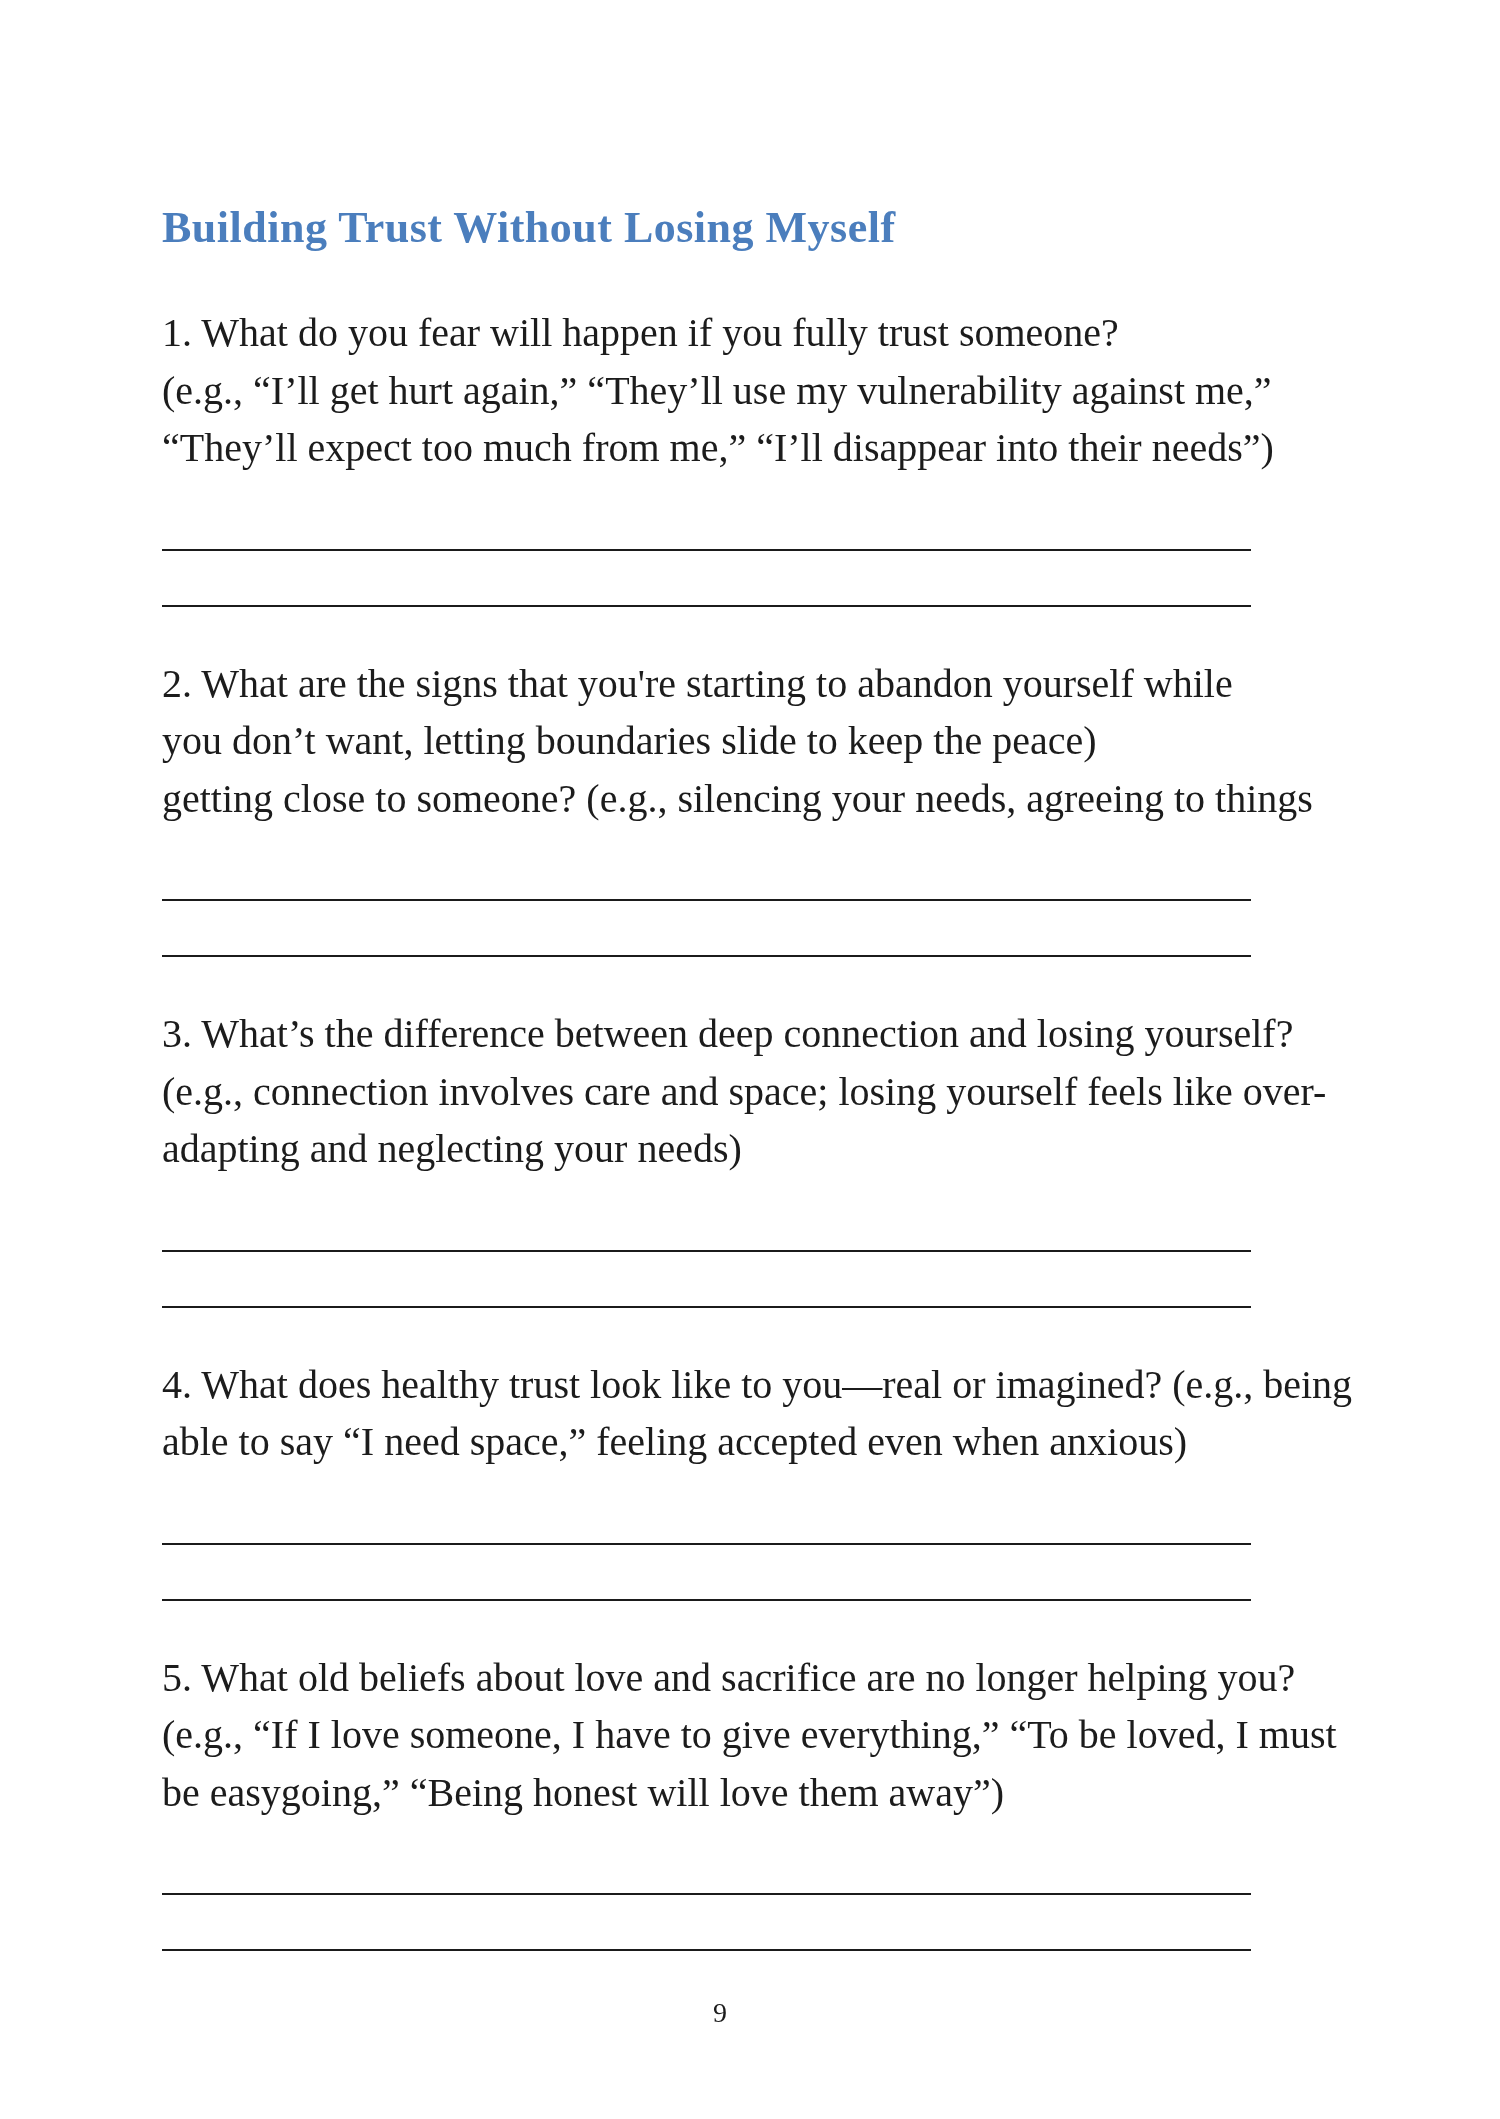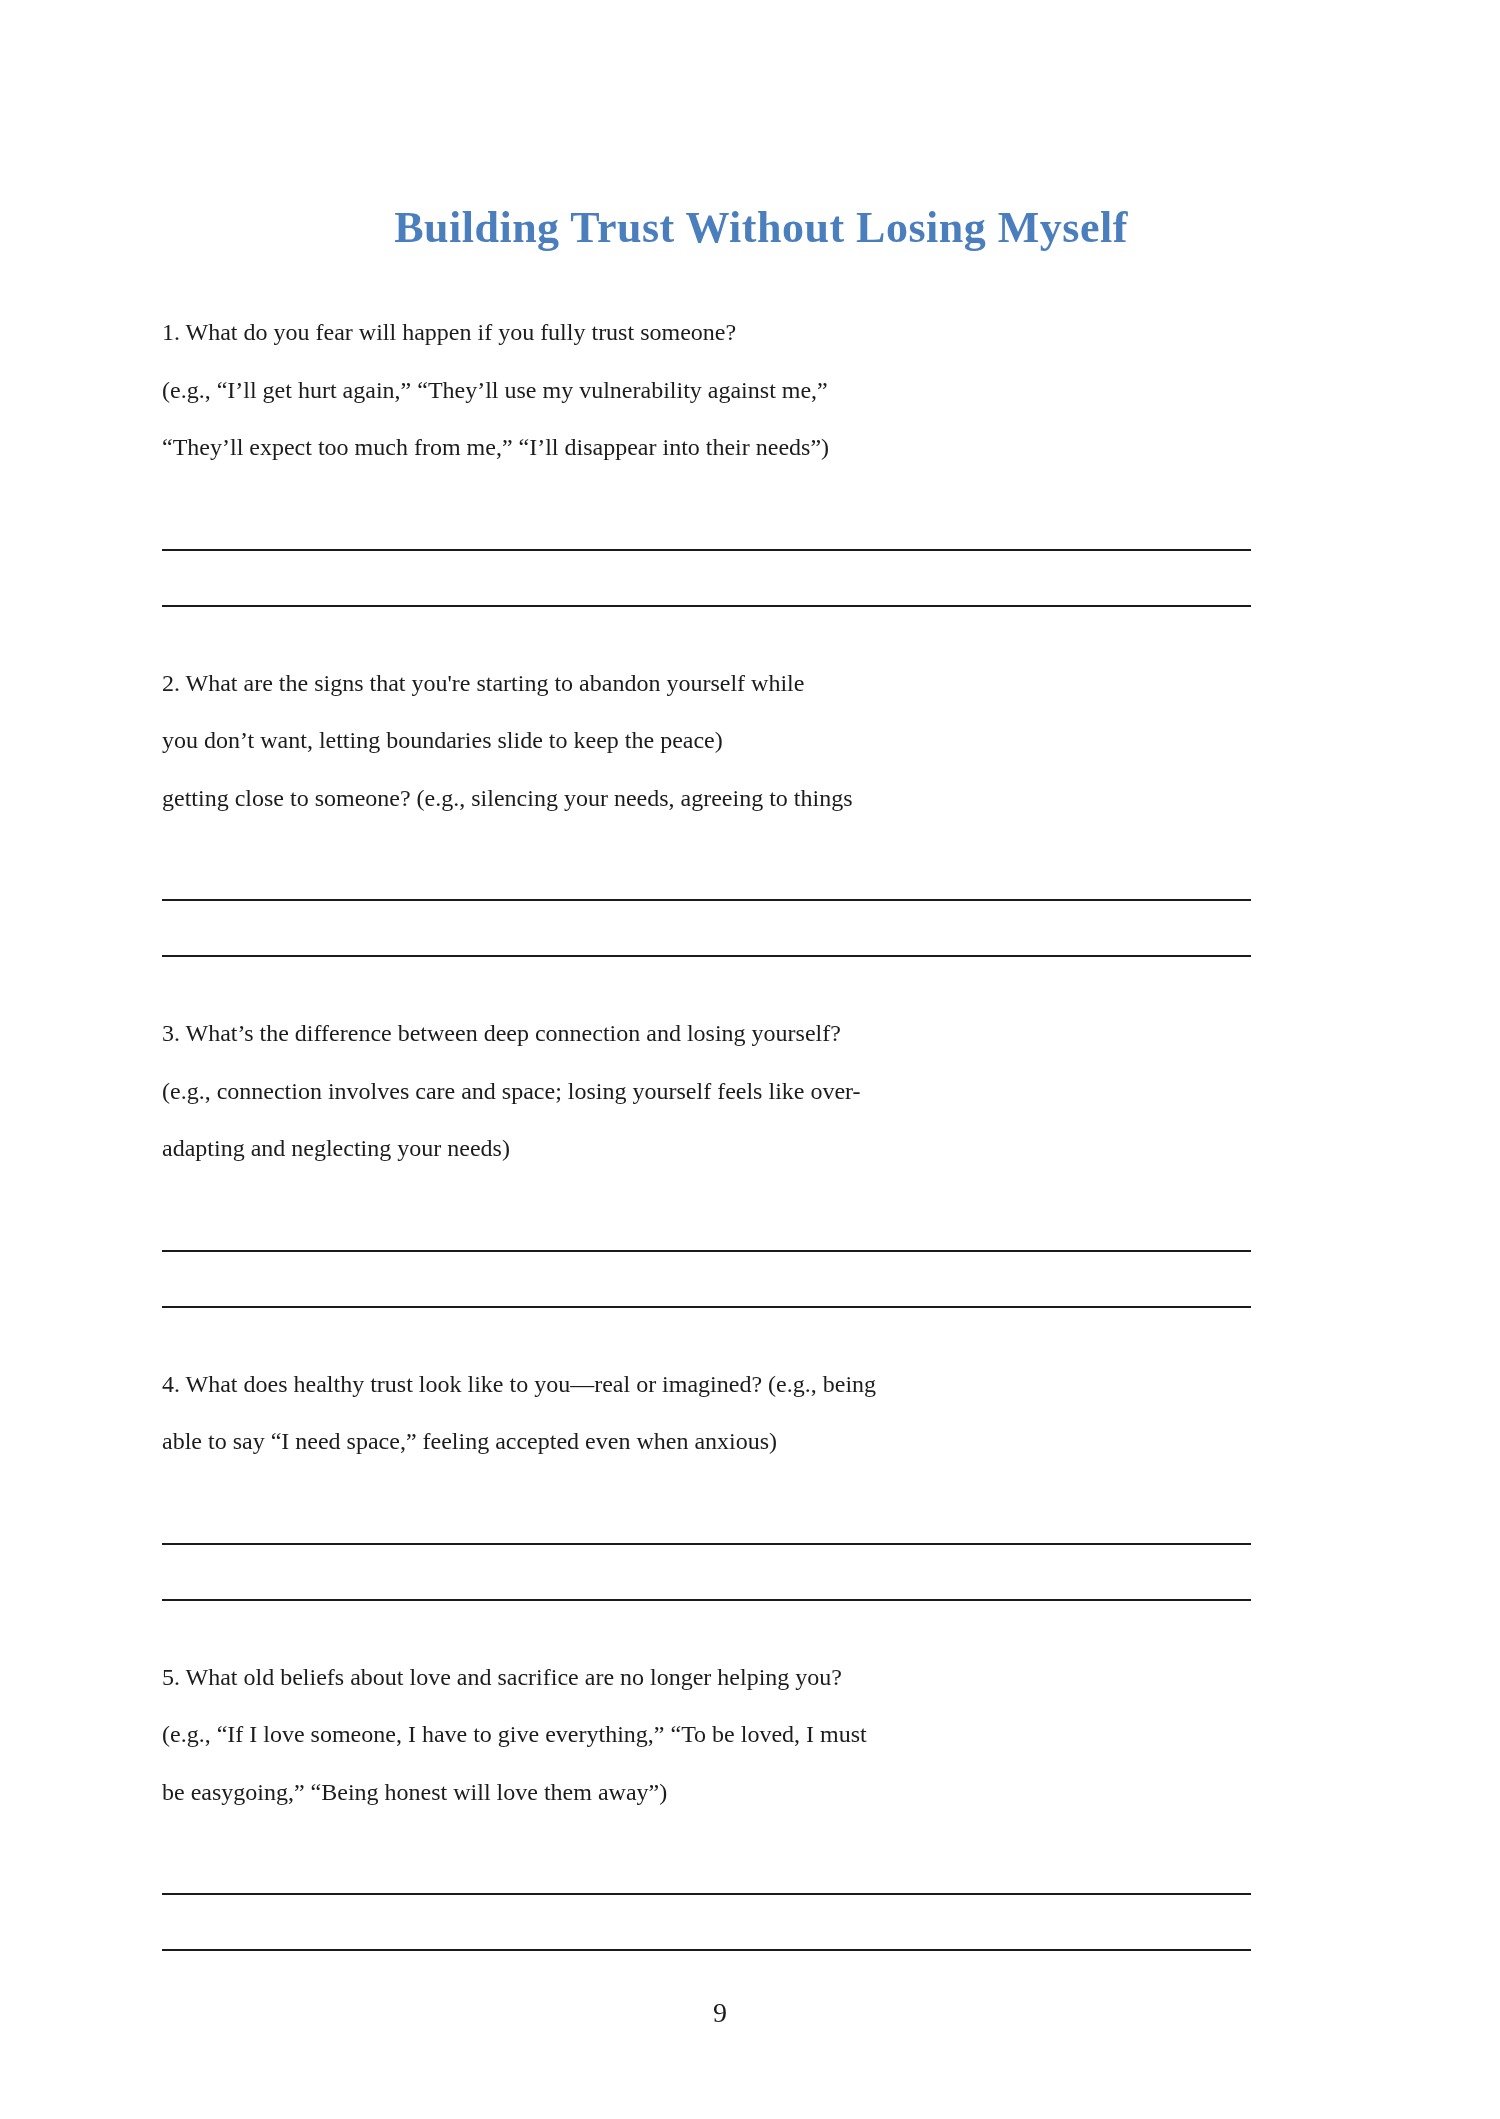--- a/index.html
+++ b/index.html
@@ -20,27 +20,26 @@
     position: absolute;
     left: 162px;
     top: 0;
     width: 1198px;
   }
   .title {
     margin: 199px 0 0 0;
     font-size: 44px;
     font-weight: bold;
     line-height: 57px;
-    text-align: center;
     letter-spacing: 0.5px;
     color: #4b7ebd;
   }
   .question {
     margin-top: 48px;
-    font-size: 24px;
+    font-size: 40px;
     line-height: 57.5px;
     color: #1c1c1c;
     font-family: Liberation Serif, serif;
   }
   .qline {
     white-space: nowrap;
   }
   .rule {
     width: 1089px;
     height: 0;

